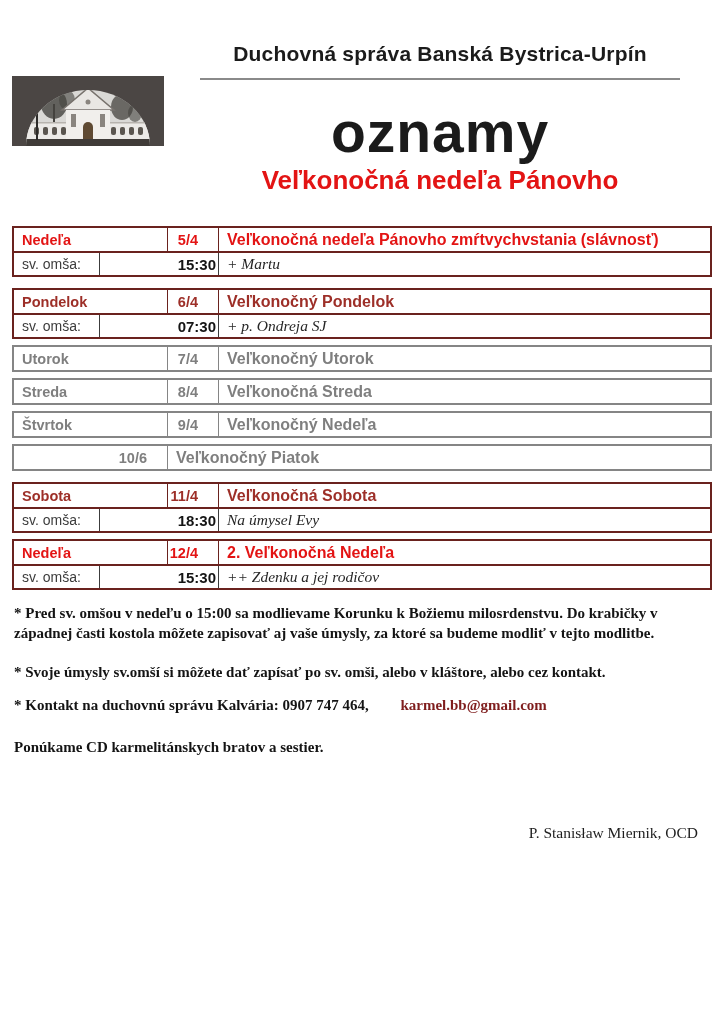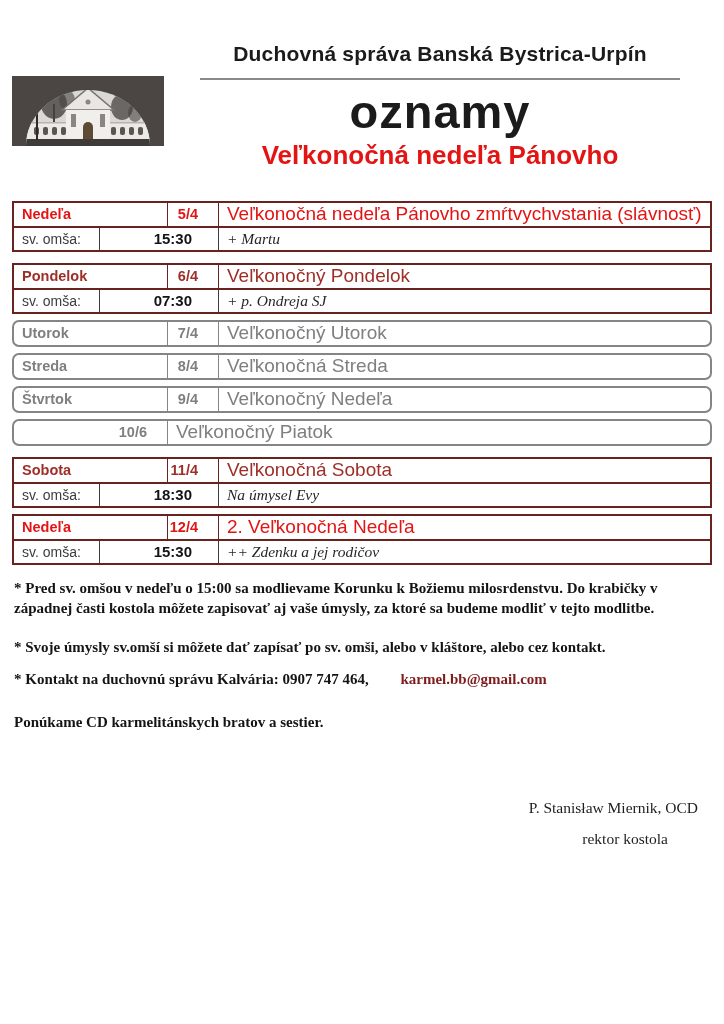--- a/index.html
+++ b/index.html
@@ -21,57 +21,57 @@
     padding-top:42px; text-align:center;
   }
   .org-title {
     font-size:21px; font-weight:bold; color:#1b1b1b;
     letter-spacing:0.2px;
   }
   .header-rule {
     height:2px; background:#8a8a8a; margin-top:12px;
   }
   .main-title {
-    font-size:47px; font-weight:bold; color:#1b1b1b;
-    line-height:1.02; margin-top:8px; letter-spacing:1px;
+    font-size:57px; font-weight:bold; color:#1b1b1b;
+    line-height:1.02; margin-top:23px; letter-spacing:1px;
   }
   .sub-title {
     font-size:26px; font-weight:bold; color:#e31414;
     margin-top:4px;
   }
 
   
   .schedule { margin:30px 12px 0 12px; }
   .block { border:2px solid; margin-bottom:6px; background:#fff; }
   .block.mb-lg { margin-bottom:11px; }
   .block.bright-red { border-color:#6a221e; }
   .block.dark-red   { border-color:#6a221e; }
-  .block.gray       { border-color:#858585;border-radius:7px; }
+  .block.gray       { border-color:#858585; }
 
   .row { display:grid; align-items:center; }
   .row.head { grid-template-columns:154px 51px 1fr; height:23px; }
   .row.mass { grid-template-columns:86px 119px 1fr; height:22px; border-top:2px solid #6a221e; }
 
   .cell { height:100%; display:flex; align-items:center; box-sizing:border-box; }
   .cell.sep-r { border-right:1.5px solid; }
   .bright-red .head .cell.sep-r { border-color:#6a221e; }
   .dark-red   .head .cell.sep-r { border-color:#6a221e; }
   .gray       .head .cell.sep-r { border-color:#858585; }
   .row.mass .cell.sep-r { border-color:#3c3c3c; }
 
   .day-cell   { padding-left:8px;  font-weight:bold; font-size:14.5px; }
   .date-cell  { padding-right:20px; font-weight:bold; font-size:14.5px; justify-content:flex-end; }
-  .title-cell { padding-left:8px;  font-weight:normal; font-size:19px; white-space:nowrap; }
+  .title-cell { padding-left:8px;  font-weight:bold; font-size:16px; white-space:nowrap; }
 
   .bright-red .day-cell, .bright-red .date-cell, .bright-red .title-cell { color:#e31414; }
   .dark-red   .day-cell, .dark-red   .date-cell, .dark-red   .title-cell { color:#9d2f28; }
   .gray       .day-cell, .gray       .date-cell, .gray       .title-cell { color:#7f7f7f; }
 
   .mass-label-cell { padding-left:8px; font-size:14px; color:#3c3c3c; }
-  .time-cell { padding-right:26px; font-weight:bold; font-size:15px; color:#141414; justify-content:flex-end; }
+  .time-cell { padding-right:2px; font-weight:bold; font-size:15px; color:#141414; justify-content:flex-end; }
   .intention-cell {
     padding-left:8px; font-style:italic; font-size:15.5px;
     font-family:"Liberation Serif", serif; color:#262626;
   }
 
   
   .notes { margin:14px 12px 0 14px; width:700px;
     font-family:"Liberation Serif", serif; font-weight:bold;
     font-size:15px; color:#141414; }
   .note { margin:0 0 0 0; line-height:1.32; }

